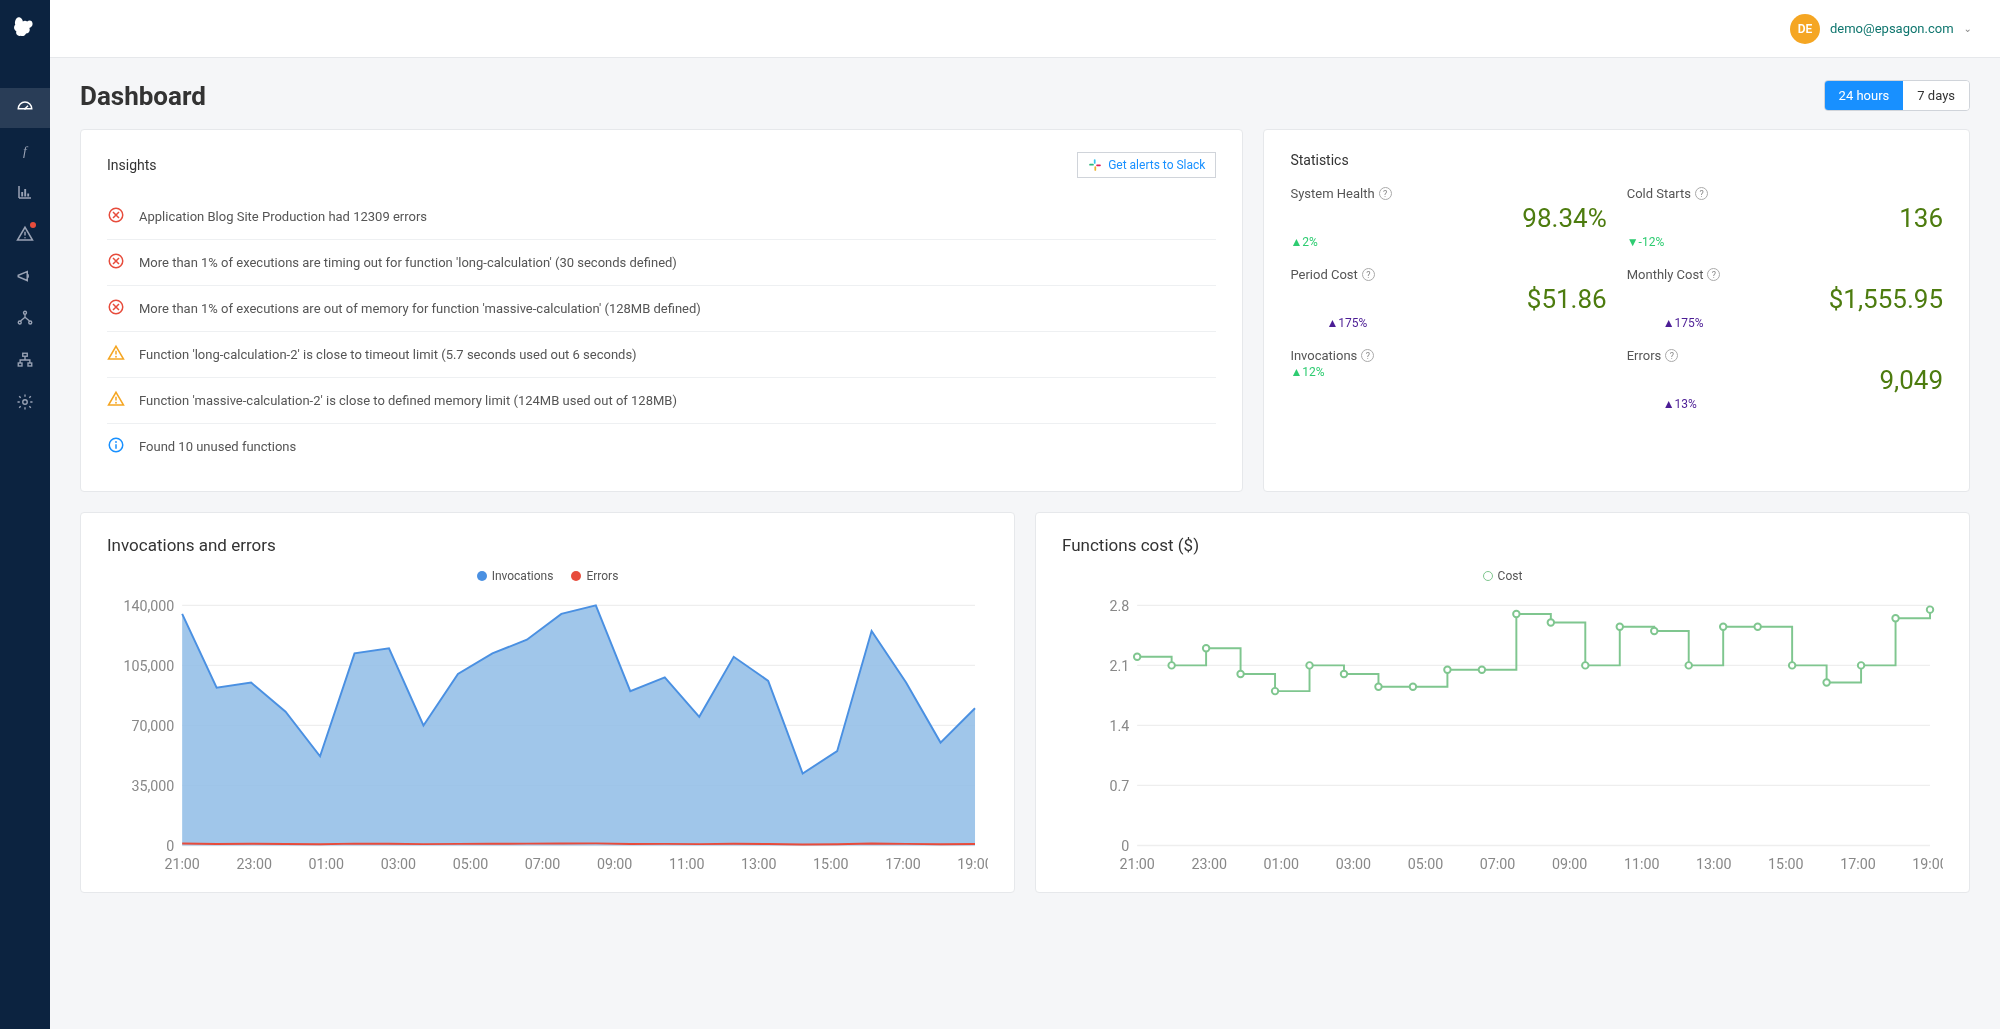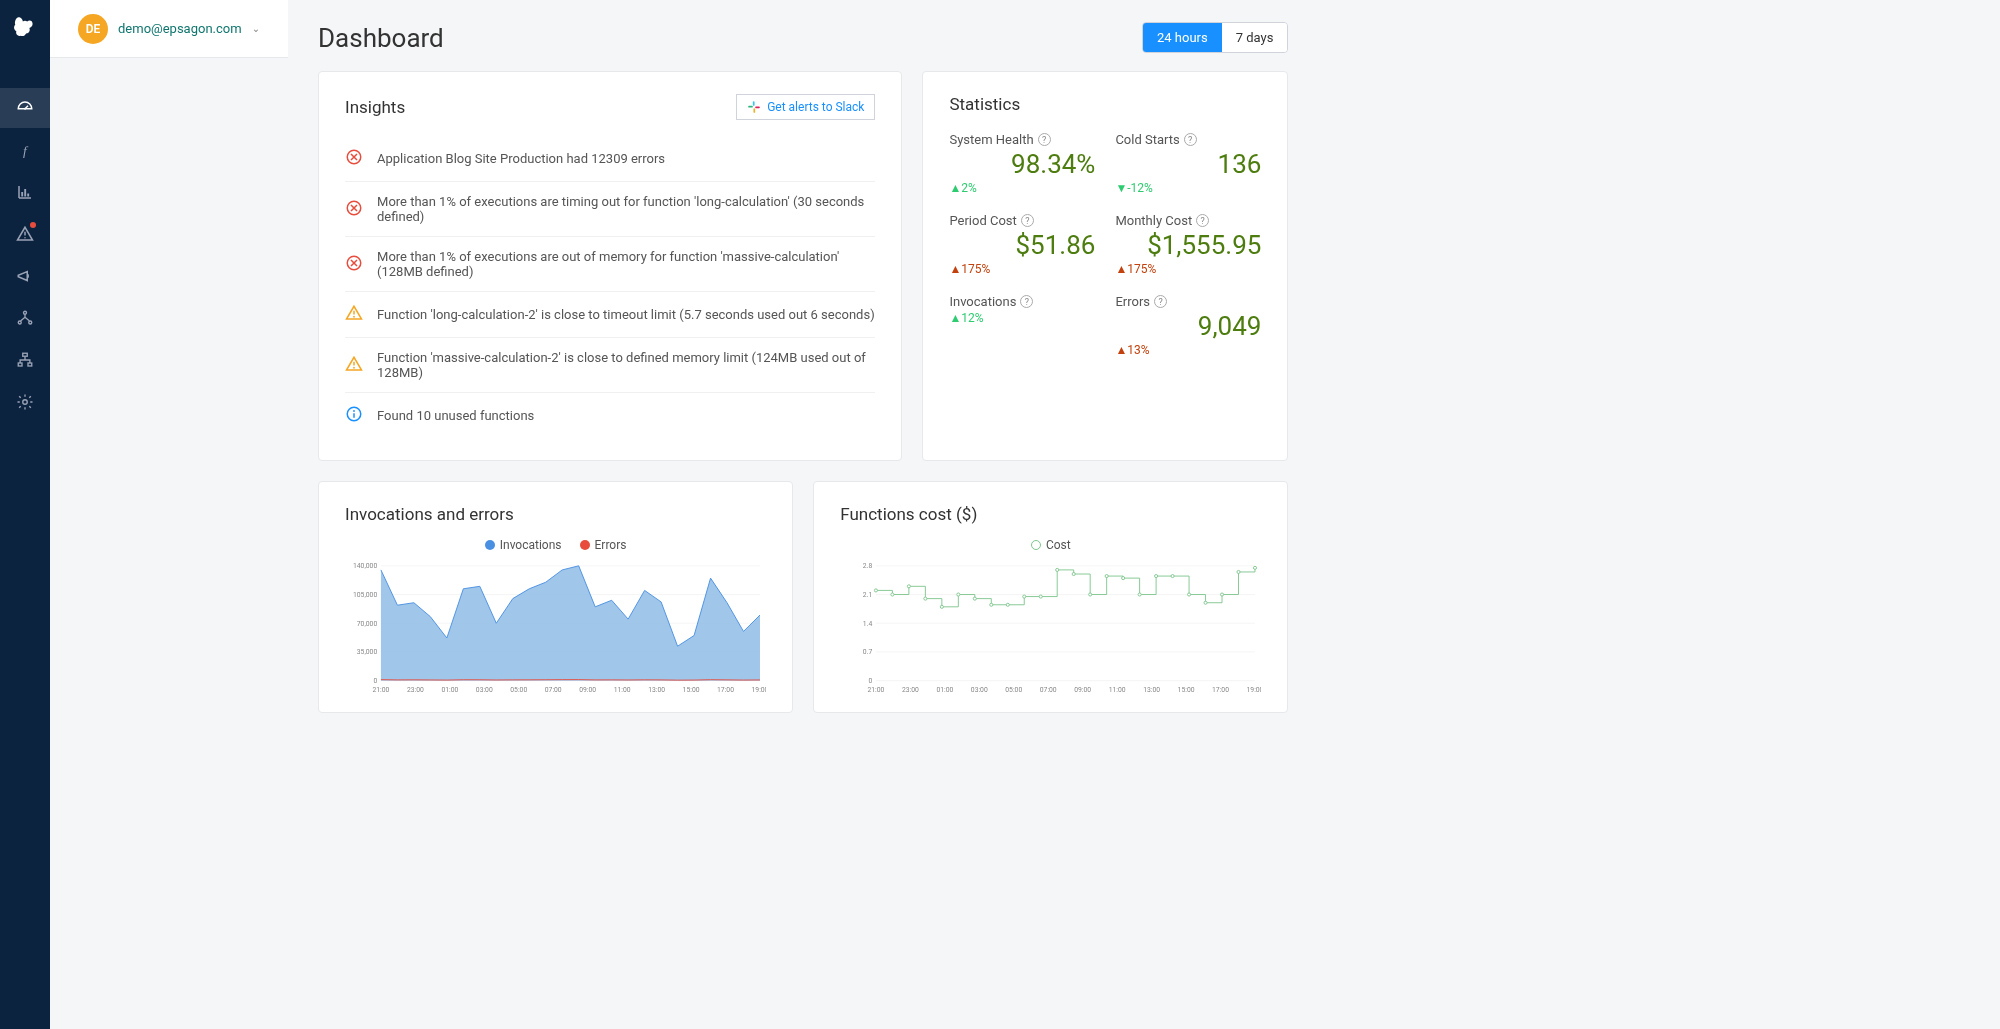--- a/index.html
+++ b/index.html
@@ -4,49 +4,49 @@
 <style>
 * { margin: 0; padding: 0; box-sizing: border-box; }
 body { font-family: -apple-system, BlinkMacSystemFont, "Segoe UI", Roboto, sans-serif; background: #f5f6f8; color: #333; }
 .app { display: flex; min-height: 100vh; }
 .sidebar { width: 50px; background: #0c2340; display: flex; flex-direction: column; align-items: center; padding-top: 14px; flex-shrink: 0; }
 .sidebar-logo { width: 26px; height: 26px; margin-bottom: 48px; }
 .sidebar-item { width: 50px; height: 40px; display: flex; align-items: center; justify-content: center; cursor: pointer; margin-bottom: 2px; position: relative; }
 .sidebar-item.active { background: rgba(255,255,255,0.12); }
 .sidebar-item svg { width: 18px; height: 18px; }
 .sidebar-item .dot { position: absolute; top: 8px; right: 14px; width: 6px; height: 6px; background: #e74c3c; border-radius: 50%; }
-.main { flex: 1; display: flex; flex-direction: row; }
+.main { flex: 1; display: flex; flex-direction: column; }
 .topbar { height: 58px; background: #fff; border-bottom: 1px solid #e6e8eb; display: flex; align-items: center; justify-content: flex-end; padding: 0 28px; }
 .user { display: flex; align-items: center; gap: 10px; cursor: pointer; }
 .avatar { width: 30px; height: 30px; border-radius: 50%; background: #f5a623; color: #fff; display: flex; align-items: center; justify-content: center; font-size: 12px; font-weight: 600; }
 .user-email { font-size: 13px; color: #0f766e; }
 .chev { font-size: 10px; color: #888; }
 .content { padding: 22px 30px; }
 .header-row { display: flex; justify-content: space-between; align-items: center; margin-bottom: 18px; }
-.page-title { font-size: 26px; font-weight: 400; color: #333; }
+.page-title { font-size: 26px; font-weight: 700; color: #333; }
 .time-toggle { display: flex; border: 1px solid #d0d4da; border-radius: 4px; overflow: hidden; }
 .time-btn { padding: 7px 14px; font-size: 13px; background: #fff; cursor: pointer; color: #333; }
 .time-btn.active { background: #1890ff; color: #fff; }
 .row1 { display: flex; gap: 20px; margin-bottom: 20px; }
 .card { background: #fff; border: 1px solid #e6e8eb; border-radius: 4px; }
 .insights-card { flex: 1.7; padding: 22px 26px; }
 .stats-card { flex: 1; padding: 22px 26px; }
 .card-head { display: flex; justify-content: space-between; align-items: center; margin-bottom: 16px; }
-.card-title { font-size: 17px; font-weight: 400; color: #333; }
+.card-title { font-size: 14px; font-weight: 400; color: #333; }
 .slack-btn { display: flex; align-items: center; gap: 6px; border: 1px solid #d0d4da; border-radius: 0; padding: 5px 10px; font-size: 12px; color: #1890ff; cursor: pointer; background: #fff; }
 .insight-row { display: flex; align-items: center; gap: 14px; padding: 12px 0; border-bottom: 1px solid #eef0f2; font-size: 13px; color: #555; }
 .insight-row:last-child { border-bottom: none; }
 .ii { width: 18px; height: 18px; flex-shrink: 0; }
 .stats-grid { display: grid; grid-template-columns: 1fr 1fr; gap: 18px 20px; text-align: right; }
 .stat-label { font-size: 13px; color: #555; display: flex; align-items: center; gap: 4px; margin-bottom: 2px; }
 .stat-label .q { width: 13px; height: 13px; border: 1px solid #aaa; border-radius: 50%; display: inline-flex; align-items: center; justify-content: center; font-size: 9px; color: #888; }
 .stat-value { font-size: 26px; font-weight: 400; color: #4d7c0f; margin-bottom: 2px; }
 .stat-delta { font-size: 12px; display: flex; align-items: center; gap: 2px; }
 .delta-green { color: #2ecc71; }
-.delta-red { color: #c2410c; }
+.delta-red { color: #4c1d95; margin-left: 36px; }
 .row2 { display: flex; gap: 20px; }
 .chart-card { flex: 1; padding: 22px 26px 18px; }
 .chart-title { font-size: 17px; font-weight: 400; margin-bottom: 14px; }
 .legend { display: flex; justify-content: center; gap: 18px; font-size: 12px; color: #555; margin-bottom: 6px; }
 .legend-item { display: flex; align-items: center; gap: 5px; }
 .legend-dot { width: 10px; height: 10px; border-radius: 50%; }
 .chart-wrap { position: relative; }
 svg.chart { width: 100%; height: auto; display: block; }
 .y-tick, .x-tick { font-size: 11px; fill: #888; }
 </style>

